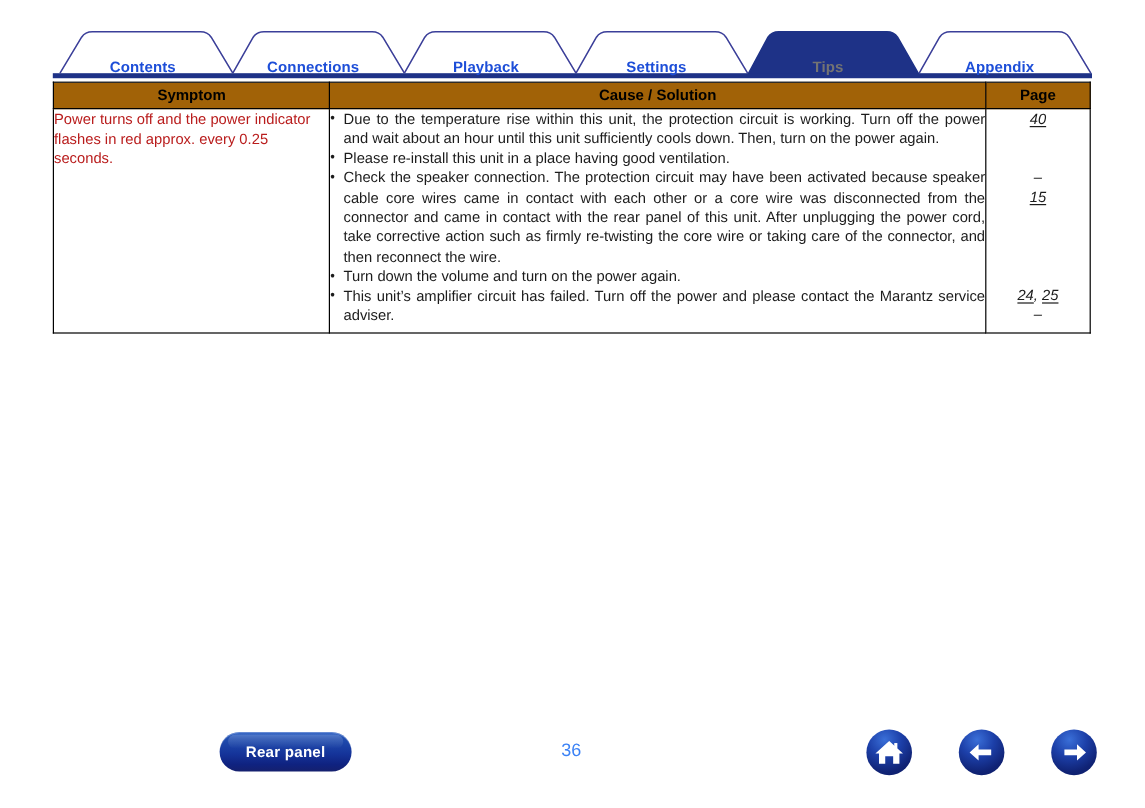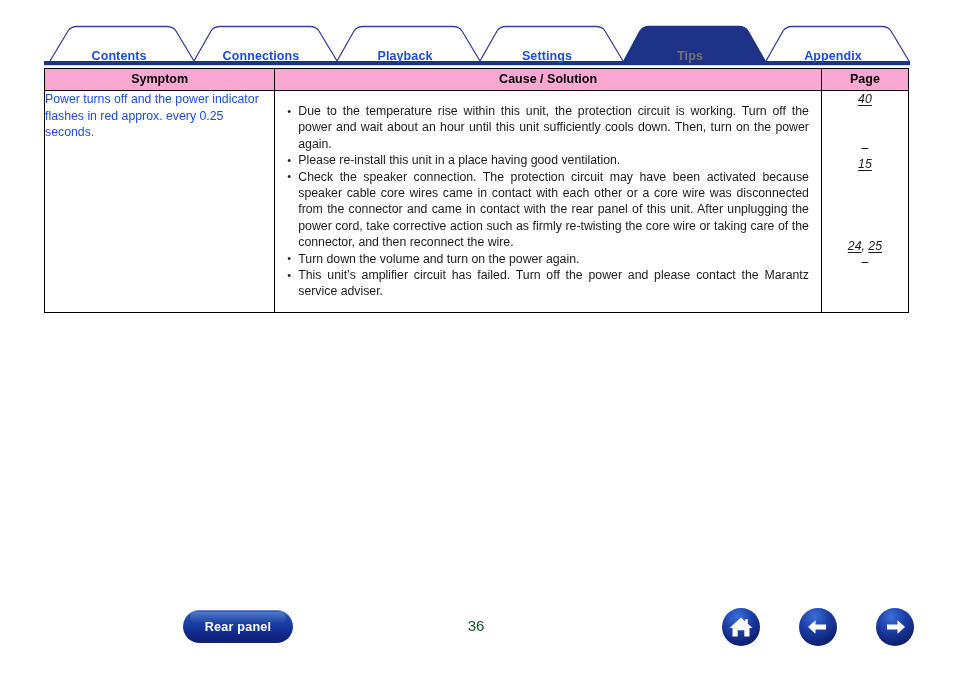--- a/index.html
+++ b/index.html
@@ -57,55 +57,55 @@
     border-collapse: collapse;
     table-layout: fixed;
   }
   .doc-table th,
   .doc-table td {
     border: 1px solid #000000;
     vertical-align: top;
     padding: 0;
   }
   .doc-table th {
-    background: #f9a8d4;
+    background: #a16207;
     text-align: center;
     font-size: 12.5px;
     font-weight: bold;
     color: #000;
     height: 21px;
     line-height: 21px;
     padding: 0 2px;
   }
   .col-symptom { width: 230px; }
   .col-cause   { width: 546px; }
   .col-page    { width: 87px; }
 
   .cell-symptom {
     padding: 6px 7px 8px 7px;
     font-size: 12.3px;
     line-height: 16.5px;
-    color: #1d4ed8;
+    color: #b91c1c;
   }
   .cell-cause {
     padding: 6px 8px 8px 6px;
     font-size: 12.3px;
     line-height: 16.4px;
     color: #1c1c1c;
   }
   .cell-page {
     padding: 6px 4px 8px 4px;
     font-size: 12.3px;
     line-height: 16.4px;
     text-align: center;
     color: #1c1c1c;
   }
 
   ul.bullets {
-    margin: 12px;
+    margin: 0;
     padding: 0;
     list-style: none;
   }
   ul.bullets > li {
     position: relative;
     padding-left: 11px;
     margin: 0;
   }
   ul.bullets > li::before {
     content: "\2022";
@@ -162,21 +162,21 @@
     right: 6%;
     top: 2px;
     height: 12px;
     border-radius: 10px;
     background: linear-gradient(to bottom, rgba(255,255,255,.20), rgba(255,255,255,0));
     pointer-events: none;
   }
   .pagenum {
     position: absolute;
     font-size: 15px;
-    color: #14532d;
+    color: #3b82f6;
     text-align: center;
   }
   .navicon {
     position: absolute;
     width: 38px;
     height: 38px;
     border-radius: 50%;
     background: radial-gradient(circle at 40% 22%, #3a6fd8 0%, #1c3fa8 38%, #102375 72%, #0b1a63 100%);
     pointer-events: auto;
   }

